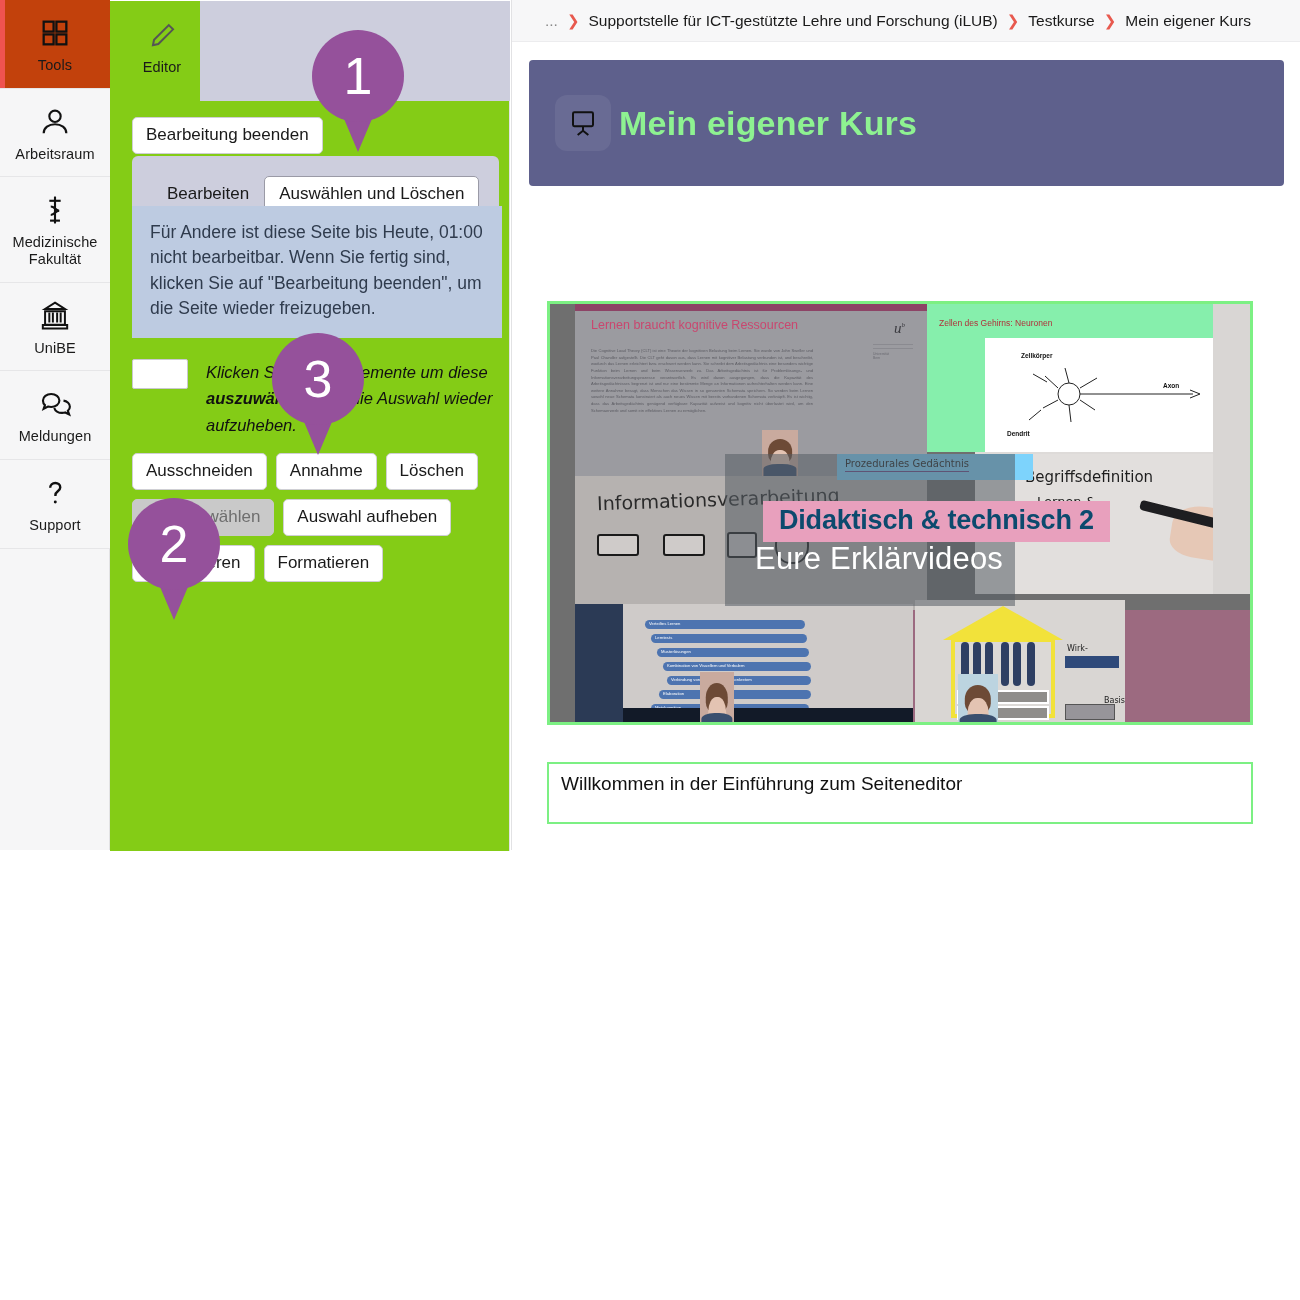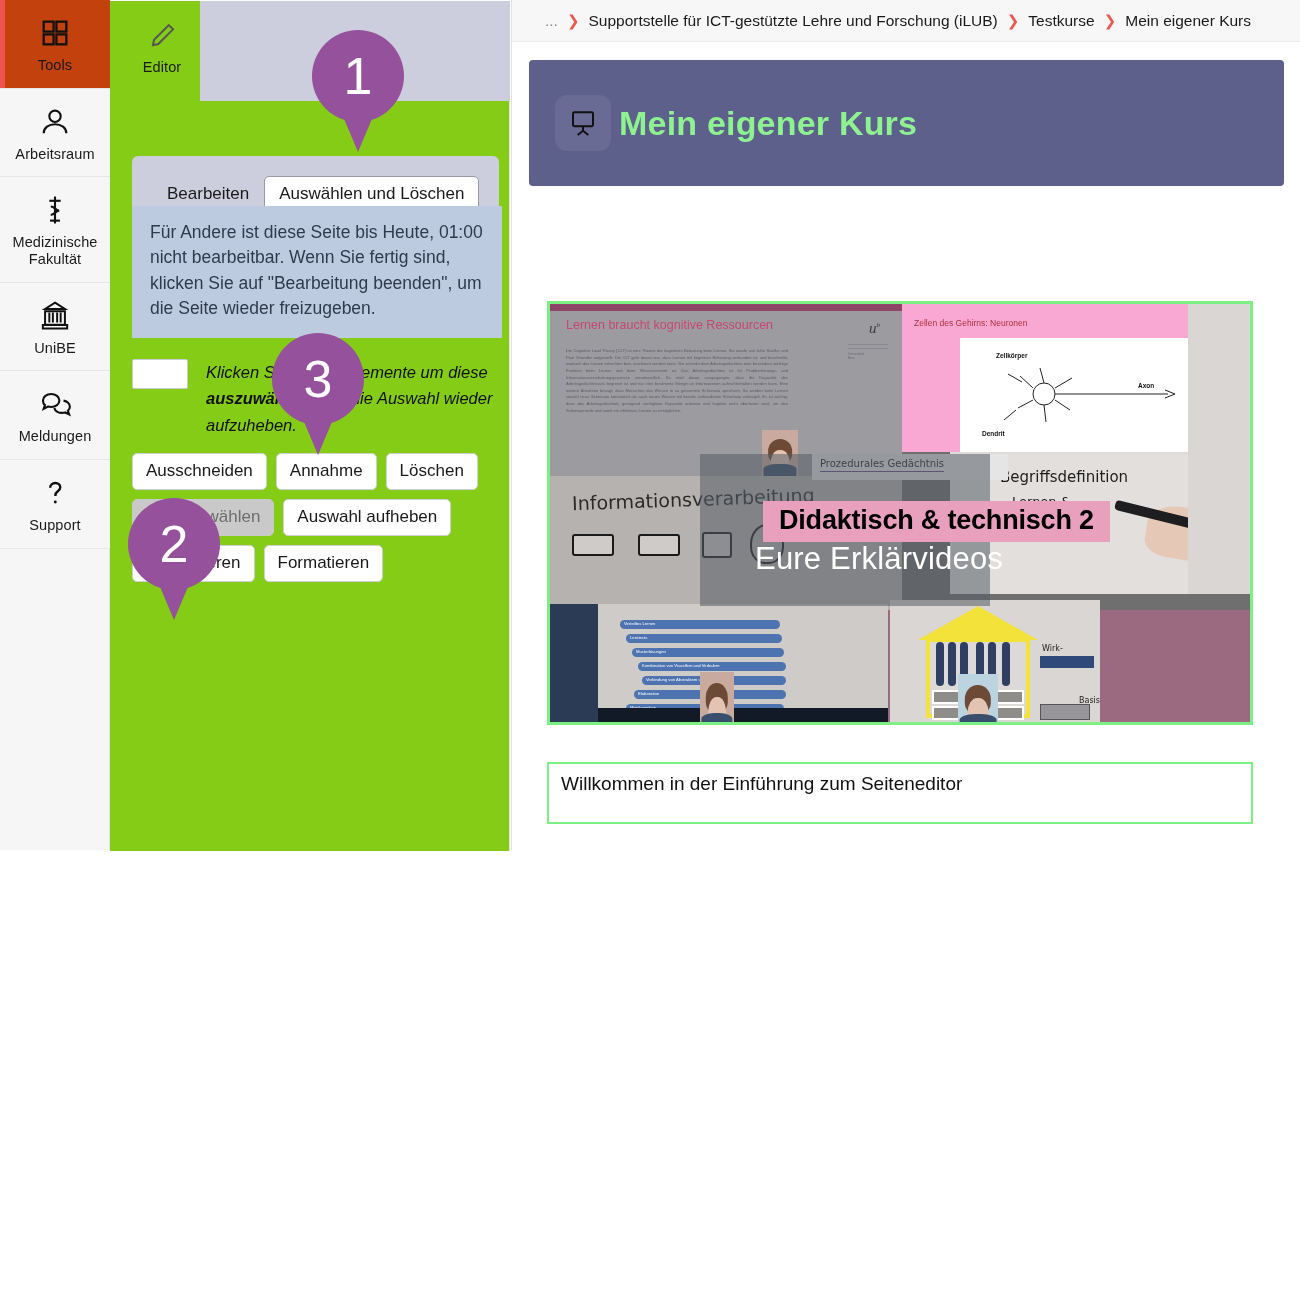--- a/index.html
+++ b/index.html
@@ -182,21 +182,21 @@
   }
 
   
   #media {
     position: absolute; left: 547px; top: 301px;
     width: 706px; height: 424px;
     border: 3px solid #7cf083;
     background: #6f6f6f;
     overflow: hidden;
   }
-  .tile { position: absolute; overflow: hidden; }
+  .tile { position: absolute; overflow: hidden; margin-left: 25px; }
 
   
   #t-slide { left: 0; top: 0; width: 352px; height: 172px; background: #9b9ba0; }
   #t-slide .bar { position:absolute; left:0; top:0; width:100%; height:7px; background:#8d4466; }
   #t-slide h4 {
     margin: 0; position: absolute; left: 16px; top: 14px;
     font-size: 12.5px; color: #c9476f; font-weight: normal;
   }
   #t-slide .body {
     position: absolute; left: 16px; top: 44px; width: 222px;
@@ -205,21 +205,21 @@
   #t-slide .logo {
     position: absolute; right: 22px; top: 16px; font-size: 15px;
     font-style: italic; font-family: "Liberation Serif", serif; color: #3b3b40;
   }
   #t-slide .logo small { font-size: 7px; vertical-align: super; }
   #t-slide .logo-lines { position:absolute; right:14px; top:40px; width:40px; }
   #t-slide .logo-lines i { display:block; height:1px; background:#8a8a90; margin-bottom:3px; }
   #t-slide .logo-lines span { display:block; font-size:3.4px; color:#6b6b72; }
 
   
-  #t-neuron { left: 352px; top: 0; width: 286px; height: 148px; background: #f9a8d4; }
+  #t-neuron { left: 352px; top: 0; width: 286px; height: 148px; background: #86efac; }
   #t-neuron .cap { position:absolute; left: 12px; top: 14px; font-size: 8.5px; color: #b0303a; }
   #t-neuron .sheet {
     position: absolute; left: 58px; top: 34px; width: 228px; height: 114px; background: #fff;
   }
   #t-neuron .lab { position: absolute; font-size: 6.5px; color: #111; font-weight: bold; }
 
   
   #t-board { left: 638px; top: 0; width: 68px; height: 290px; background: #d9d6d4; }
 
   
@@ -268,21 +268,21 @@
   .cam .hair { position:absolute; left:50%; top:20%; transform:translate(-50%,0);
     width:66%; height:52%; background:#6d4a36; border-radius:50% 50% 34% 34%; }
   .cam .body { position:absolute; left:50%; bottom:0; transform:translateX(-50%);
     width:92%; height:26%; background:#3a4f6e; border-radius:42% 42% 0 0; }
 
   
   #ov-pink {
     position: absolute; left: 213px; top: 197px;
     background: #e8a0bd; padding: 4px 16px 6px 16px;
   }
-  #ov-pink span { font-size: 27px; font-weight: bold; color: #000000; letter-spacing: -.2px; }
+  #ov-pink span { font-size: 27px; font-weight: bold; color: #0c4a6e; letter-spacing: -.2px; }
   #ov-white {
     position: absolute; left: 205px; top: 237px;
     font-size: 31px; color: #ffffff; letter-spacing: .2px;
   }
   #ov-sub {
     position: absolute; left: 106px; top: 146px;
     font-size: 9px; color: #e7e7e7;
   }
 
   
@@ -408,20 +408,21 @@
       <div id="editor-tab">
         <span class="rail-icon">
           <svg viewBox="0 0 24 24" fill="none" stroke="#555" stroke-width="1.4">
             <path d="M16.8 4.3l3 3-10.4 10.4-3.8.8.8-3.8z"></path>
           </svg>
         </span>
         <span class="rail-label">Editor</span>
       </div>
     </div>
 
+    <button class="btn" id="btn-end-edit">Bearbeitung beenden</button>
 
     <div id="kebab">•••</div>
 
     <div id="seg">
       <div class="seg-item">Bearbeiten</div>
       <div class="seg-item active">Auswählen und Löschen</div>
     </div>
 
     <div id="info-box">Für Andere ist diese Seite bis Heute, 01:00 nicht bearbeitbar. Wenn Sie fertig sind, klicken Sie auf "Bearbeitung beenden", um die Seite wieder freizugeben.</div>
 
@@ -517,21 +518,21 @@
     <div class="tile" id="t-board"></div>
 
     <div class="tile" id="t-info">
       <div class="hand-title">Informationsverarbeitung</div>
       <div class="sq" style="left:22px;top:58px;width:42px;height:22px;"></div>
       <div class="sq" style="left:88px;top:58px;width:42px;height:22px;"></div>
       <div class="sq" style="left:152px;top:56px;width:30px;height:26px;"></div>
       <div style="position:absolute;left:200px;top:48px;width:34px;height:40px;border:2px solid #1a1a1a;border-radius:50% 50% 44% 44%;"></div>
     </div>
 
-    <div class="tile" style="left:262px;top:150px;width:196px;height:26px;background:#e5e5e5;">
+    <div class="tile" style="left:262px;top:150px;width:196px;height:26px;background:#7dd3fc;">
       <div style="position:absolute;left:8px;top:4px;font-size:10px;font-family:'DejaVu Sans',sans-serif;color:#222;border-bottom:1px solid #6a4b8a;padding-bottom:2px;">Prozedurales Gedächtnis</div>
     </div>
 
     <div class="tile" id="t-navy-l"></div>
     <div class="tile" id="t-bars">
 
       <div class="strip" style="left:22px;top:16px;width:160px;">
           <div class="txt">Verteiltes Lernen</div>
         </div>
       <div class="strip" style="left:28px;top:30px;width:156px;">

